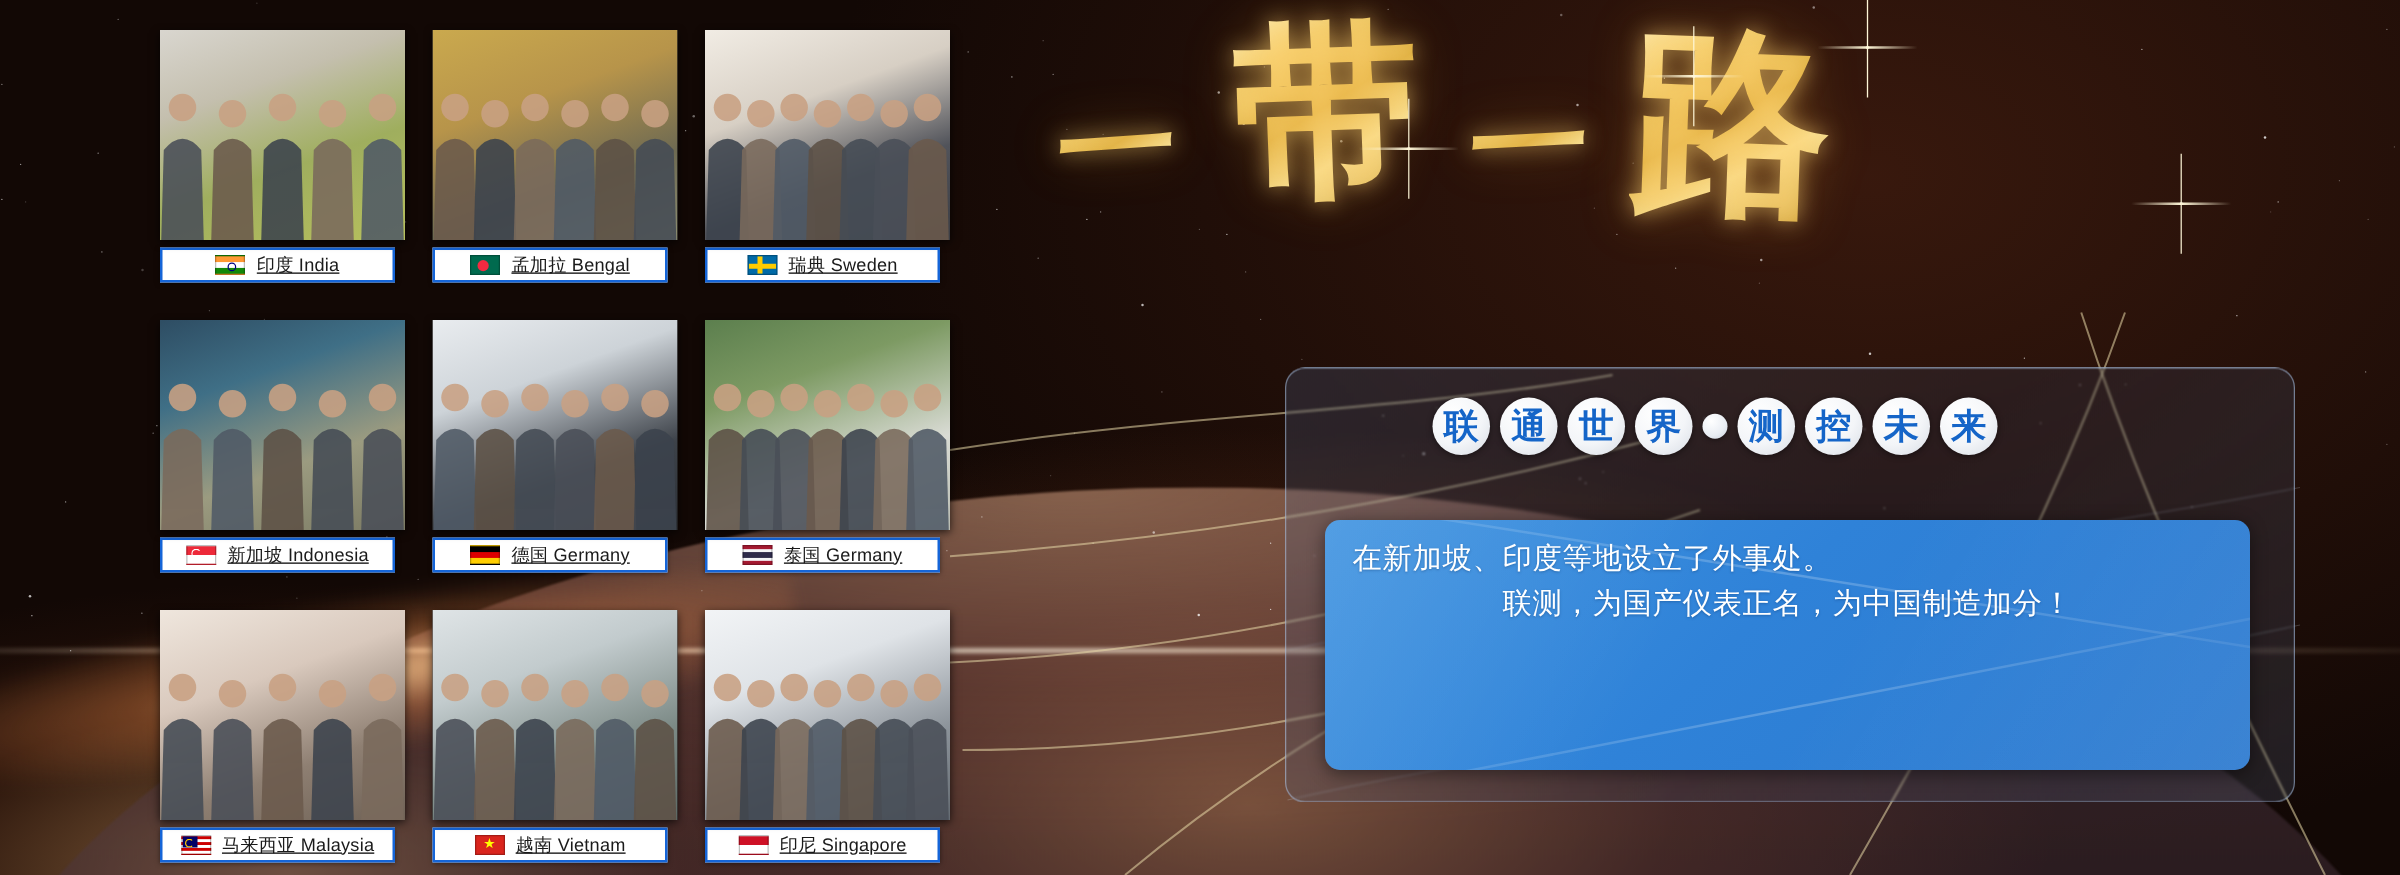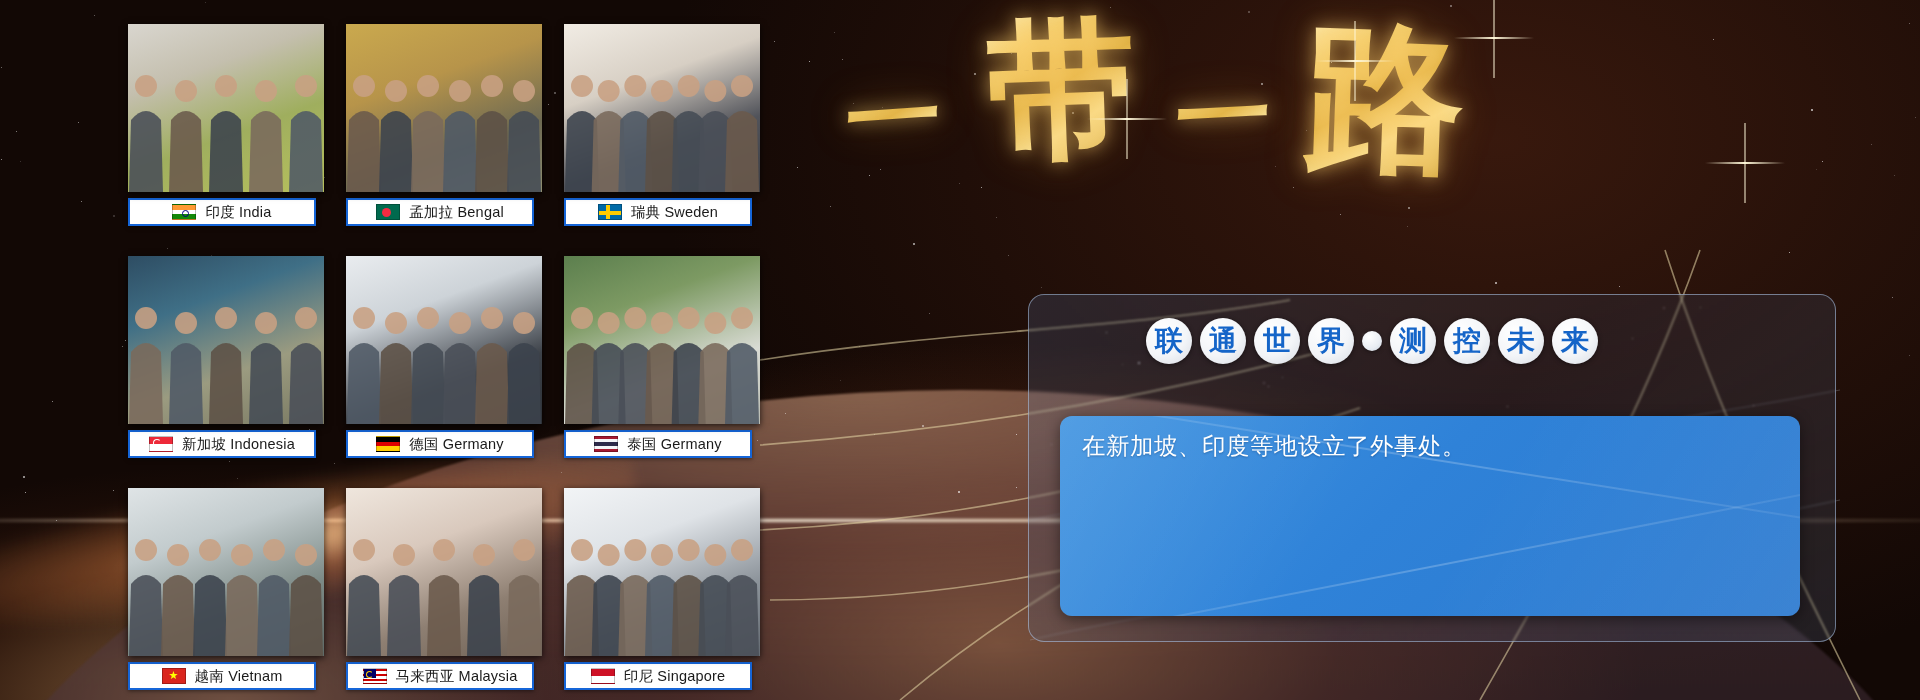--- a/index.html
+++ b/index.html
@@ -44,21 +44,21 @@
   .arcs{position:absolute;inset:0;}
   
   .grid{
     position:absolute;left:128px;top:24px;
     width:640px;height:660px;
     display:grid;
     grid-template-columns:repeat(3,196px);
     grid-template-rows:repeat(3,204px);
     column-gap:22px;row-gap:28px;
   }
-  .cell{position:relative;display:flex;flex-direction:column;}
+  .cell{position:relative;display:flex;flex-direction:column;text-decoration:underline;}
   .photo{
     position:relative;width:196px;height:168px;overflow:hidden;
     box-shadow:0 2px 7px rgba(0,0,0,.75);
     background:#2a2a2a;
   }
   .photo .ph-inner{position:absolute;inset:0;}
   .caption{
     margin-top:6px;height:28px;width:188px;
     background:#fff;border:2px solid #1565d8;
     display:flex;align-items:center;justify-content:center;gap:9px;
@@ -558,20 +558,52 @@
             </svg>
           </div>
         </div>
         <div class="caption">
           <span class="flag fl-th"></span>
           <span class="cap-text">泰国 Germany</span>
         </div>
       </div>
       <div class="cell">
         <div class="photo">
+          <div class="ph-inner" style="background: linear-gradient(160deg, rgb(239, 230, 221) 0%, rgb(217, 201, 189) 35%, rgb(142, 127, 114) 70%, rgb(111, 98, 86) 100%);">
+            <svg width="196" height="168" viewBox="0 0 196 168" style="position: absolute; left: 0px; bottom: 0px;">
+              <g opacity="0.88">
+                <path d="M 1 168 L 3 96 Q 18 78 33 96 L 35 168 Z" fill="#454c55"></path>
+                <circle cx="18" cy="62" r="11" fill="#c9a183"></circle>
+              </g>
+              <g opacity="0.88">
+                <path d="M 41 168 L 43 96 Q 58 78 73 96 L 75 168 Z" fill="#4a4f58"></path>
+                <circle cx="58" cy="67" r="11" fill="#c9a183"></circle>
+              </g>
+              <g opacity="0.88">
+                <path d="M 81 168 L 83 96 Q 98 78 113 96 L 115 168 Z" fill="#6b5a4c"></path>
+                <circle cx="98" cy="62" r="11" fill="#c9a183"></circle>
+              </g>
+              <g opacity="0.88">
+                <path d="M 121 168 L 123 96 Q 138 78 153 96 L 155 168 Z" fill="#3c434d"></path>
+                <circle cx="138" cy="67" r="11" fill="#c9a183"></circle>
+              </g>
+              <g opacity="0.88">
+                <path d="M 161 168 L 163 96 Q 178 78 193 96 L 195 168 Z" fill="#7a6a5c"></path>
+                <circle cx="178" cy="62" r="11" fill="#c9a183"></circle>
+              </g>
+            </svg>
+          </div>
+        </div>
+        <div class="caption">
+          <span class="flag fl-my"></span>
+          <span class="cap-text">马来西亚 Malaysia</span>
+        </div>
+      </div>
+      <div class="cell">
+        <div class="photo">
           <div class="ph-inner" style="background: linear-gradient(160deg, rgb(223, 228, 230) 0%, rgb(194, 203, 205) 32%, rgb(124, 138, 134) 68%, rgb(94, 106, 102) 100%);">
             <svg width="196" height="168" viewBox="0 0 196 168" style="position: absolute; left: 0px; bottom: 0px;">
               <g opacity="0.88">
                 <path d="M 1 168 L 3 96 Q 18 78 33 96 L 35 168 Z" fill="#4a4f58"></path>
                 <circle cx="18" cy="62" r="11" fill="#c9a183"></circle>
               </g>
               <g opacity="0.88">
                 <path d="M 33 168 L 35 96 Q 50 78 65 96 L 67 168 Z" fill="#6b5a4c"></path>
                 <circle cx="50" cy="67" r="11" fill="#c9a183"></circle>
               </g>
@@ -590,52 +622,20 @@
               <g opacity="0.88">
                 <path d="M 161 168 L 163 96 Q 178 78 193 96 L 195 168 Z" fill="#5d5146"></path>
                 <circle cx="178" cy="67" r="11" fill="#c9a183"></circle>
               </g>
             </svg>
           </div>
         </div>
         <div class="caption">
           <span class="flag fl-vn"></span>
           <span class="cap-text">越南 Vietnam</span>
-        </div>
-      </div>
-      <div class="cell">
-        <div class="photo">
-          <div class="ph-inner" style="background: linear-gradient(160deg, rgb(239, 230, 221) 0%, rgb(217, 201, 189) 35%, rgb(142, 127, 114) 70%, rgb(111, 98, 86) 100%);">
-            <svg width="196" height="168" viewBox="0 0 196 168" style="position: absolute; left: 0px; bottom: 0px;">
-              <g opacity="0.88">
-                <path d="M 1 168 L 3 96 Q 18 78 33 96 L 35 168 Z" fill="#454c55"></path>
-                <circle cx="18" cy="62" r="11" fill="#c9a183"></circle>
-              </g>
-              <g opacity="0.88">
-                <path d="M 41 168 L 43 96 Q 58 78 73 96 L 75 168 Z" fill="#4a4f58"></path>
-                <circle cx="58" cy="67" r="11" fill="#c9a183"></circle>
-              </g>
-              <g opacity="0.88">
-                <path d="M 81 168 L 83 96 Q 98 78 113 96 L 115 168 Z" fill="#6b5a4c"></path>
-                <circle cx="98" cy="62" r="11" fill="#c9a183"></circle>
-              </g>
-              <g opacity="0.88">
-                <path d="M 121 168 L 123 96 Q 138 78 153 96 L 155 168 Z" fill="#3c434d"></path>
-                <circle cx="138" cy="67" r="11" fill="#c9a183"></circle>
-              </g>
-              <g opacity="0.88">
-                <path d="M 161 168 L 163 96 Q 178 78 193 96 L 195 168 Z" fill="#7a6a5c"></path>
-                <circle cx="178" cy="62" r="11" fill="#c9a183"></circle>
-              </g>
-            </svg>
-          </div>
-        </div>
-        <div class="caption">
-          <span class="flag fl-my"></span>
-          <span class="cap-text">马来西亚 Malaysia</span>
         </div>
       </div>
       <div class="cell">
         <div class="photo">
           <div class="ph-inner" style="background: linear-gradient(160deg, rgb(242, 244, 246) 0%, rgb(223, 227, 231) 32%, rgb(141, 148, 155) 68%, rgb(101, 108, 115) 100%);">
             <svg width="196" height="168" viewBox="0 0 196 168" style="position: absolute; left: 0px; bottom: 0px;">
               <g opacity="0.88">
                 <path d="M 1 168 L 3 96 Q 18 78 33 96 L 35 168 Z" fill="#6b5a4c"></path>
                 <circle cx="18" cy="62" r="11" fill="#c9a183"></circle>
               </g>
@@ -693,15 +693,16 @@
       <div class="sl-badge">界</div>
       <div class="sl-dot"></div>
       <div class="sl-badge">测</div>
       <div class="sl-badge">控</div>
       <div class="sl-badge">未</div>
       <div class="sl-badge">来</div>
     </div>
 
   <div class="bluebox" id="bluebox">
       <div class="bb-line">在新加坡、印度等地设立了外事处。</div>
+      <div class="bb-line center">联测，为国产仪表正名，为中国制造加分！</div>
     </div>
 
 </div>
 
 </body></html>

